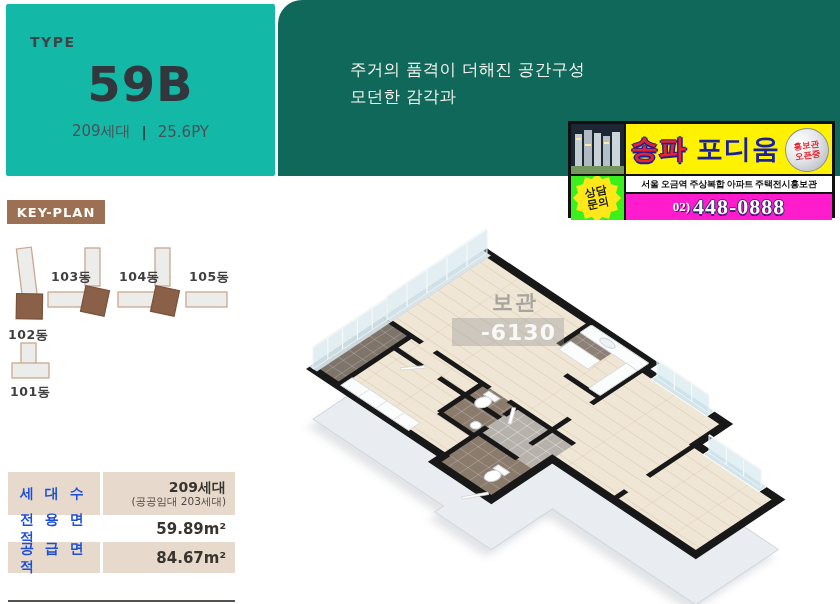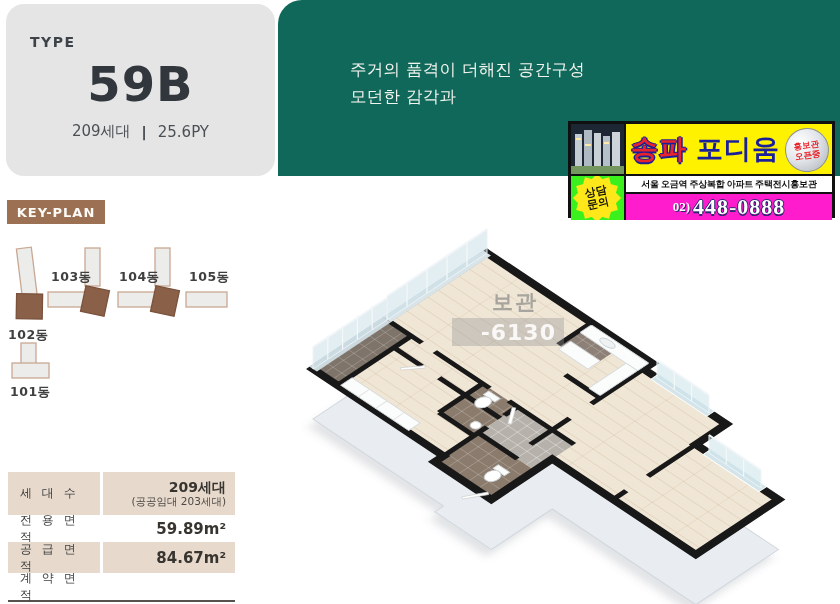--- a/index.html
+++ b/index.html
@@ -1,21 +1,21 @@
 <!DOCTYPE html>
 <html><head>
 <meta charset="utf-8">
 <style>
   html,body{margin:0;padding:0;background:#ffffff;}
   #stage{position:relative;width:840px;height:604px;background:#ffffff;overflow:hidden;
          font-family:"DejaVu Sans","Liberation Sans",sans-serif;}
 
   
   .type-card{position:absolute;left:6px;top:4px;width:269px;height:172px;
-             background:#e5e5e5;border-radius:18px;}
+             background:#14b8a6;border-radius:2px;}
   .type-card .t-label{position:absolute;left:24px;top:30px;font-size:14px;font-weight:600;
              letter-spacing:1.5px;color:#3d4349;}
   .type-card .t-code{position:absolute;left:0;top:52px;width:100%;text-align:center;
              font-size:48px;font-weight:700;color:#32373d;letter-spacing:1px;}
   .type-card .t-sub{position:absolute;left:0;top:118px;width:100%;display:flex;
              justify-content:center;align-items:center;gap:11px;font-size:15px;color:#4b5055;}
   .type-card .t-sep{font-size:14px;color:#30363c;font-weight:600;}
 
   
   .band{position:absolute;left:278px;top:0;width:562px;height:176px;background:#0f6859;
@@ -66,21 +66,21 @@
        color:rgba(125,125,125,.62);letter-spacing:2px;}
   .wm2{position:absolute;left:452px;top:318px;width:112px;height:28px;
        background:rgba(150,150,150,.38);display:flex;align-items:center;justify-content:flex-end;
        padding-right:8px;box-sizing:border-box;font-size:22px;font-weight:800;
        color:rgba(255,255,255,.88);letter-spacing:1px;}
 
   
   .itable{position:absolute;left:8px;top:472px;width:227px;}
   .t-row{display:flex;margin-bottom:1px;}
   .t-row .lab{width:92px;flex:none;display:flex;align-items:center;padding-left:12px;
-        box-sizing:border-box;font-size:12px;color:#404040;letter-spacing:3px;font-weight:400;}
+        box-sizing:border-box;font-size:14px;color:#1d4ed8;letter-spacing:3px;font-weight:700;}
   .t-row .gap{width:3px;flex:none;}
   .t-row .val{flex:1;display:flex;flex-direction:column;align-items:flex-end;
         justify-content:center;padding-right:9px;color:#38342f;}
   .t-row.beige .lab,.t-row.beige .val{background:#e7dacd;}
   .r1{height:43px;} .r2{height:25px;} .r3{height:31px;} .r4{height:25px;}
   .v-main{font-size:14px;font-weight:600;line-height:16px;}
   .v-sub{font-size:10.5px;color:#4d4843;line-height:13px;}
   .v-area{font-size:15px;font-weight:600;}
   .t-bottom{height:2px;background:#57524d;margin-top:1px;}
 
@@ -301,19 +301,18 @@
       </div>
     </div>
     <div class="t-row r3 beige">
       <div class="lab">공 급 면 적</div>
       <div class="gap" style="background:#fff"></div>
       <div class="val">
         <div class="v-area">84.67m²</div>
       </div>
     </div>
     <div class="t-row r4">
-      <div class="lab">계 약 면 적</div>
       <div class="gap"></div>
     </div>
     <div class="t-bottom"></div>
   </div>
 
 </div>
 
 </body></html>

